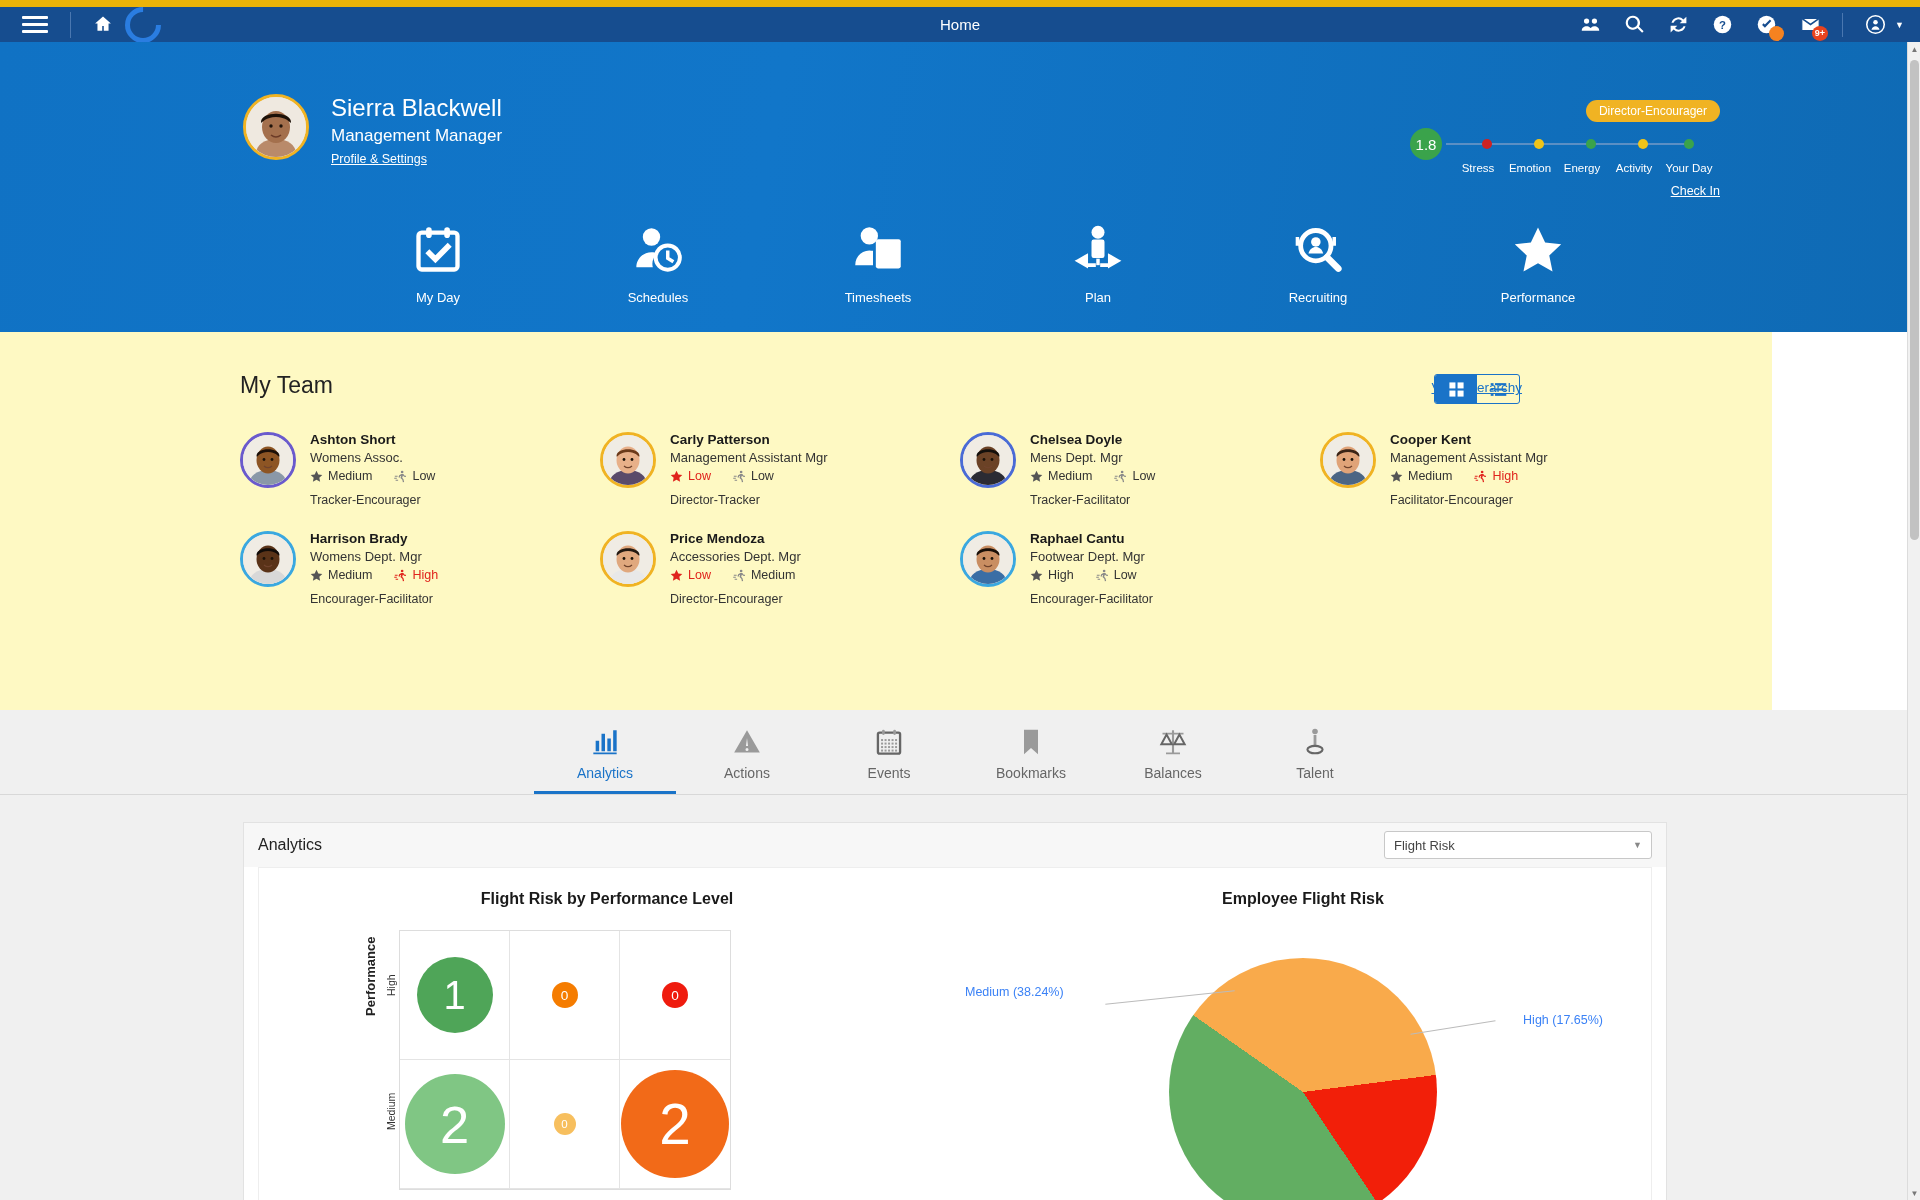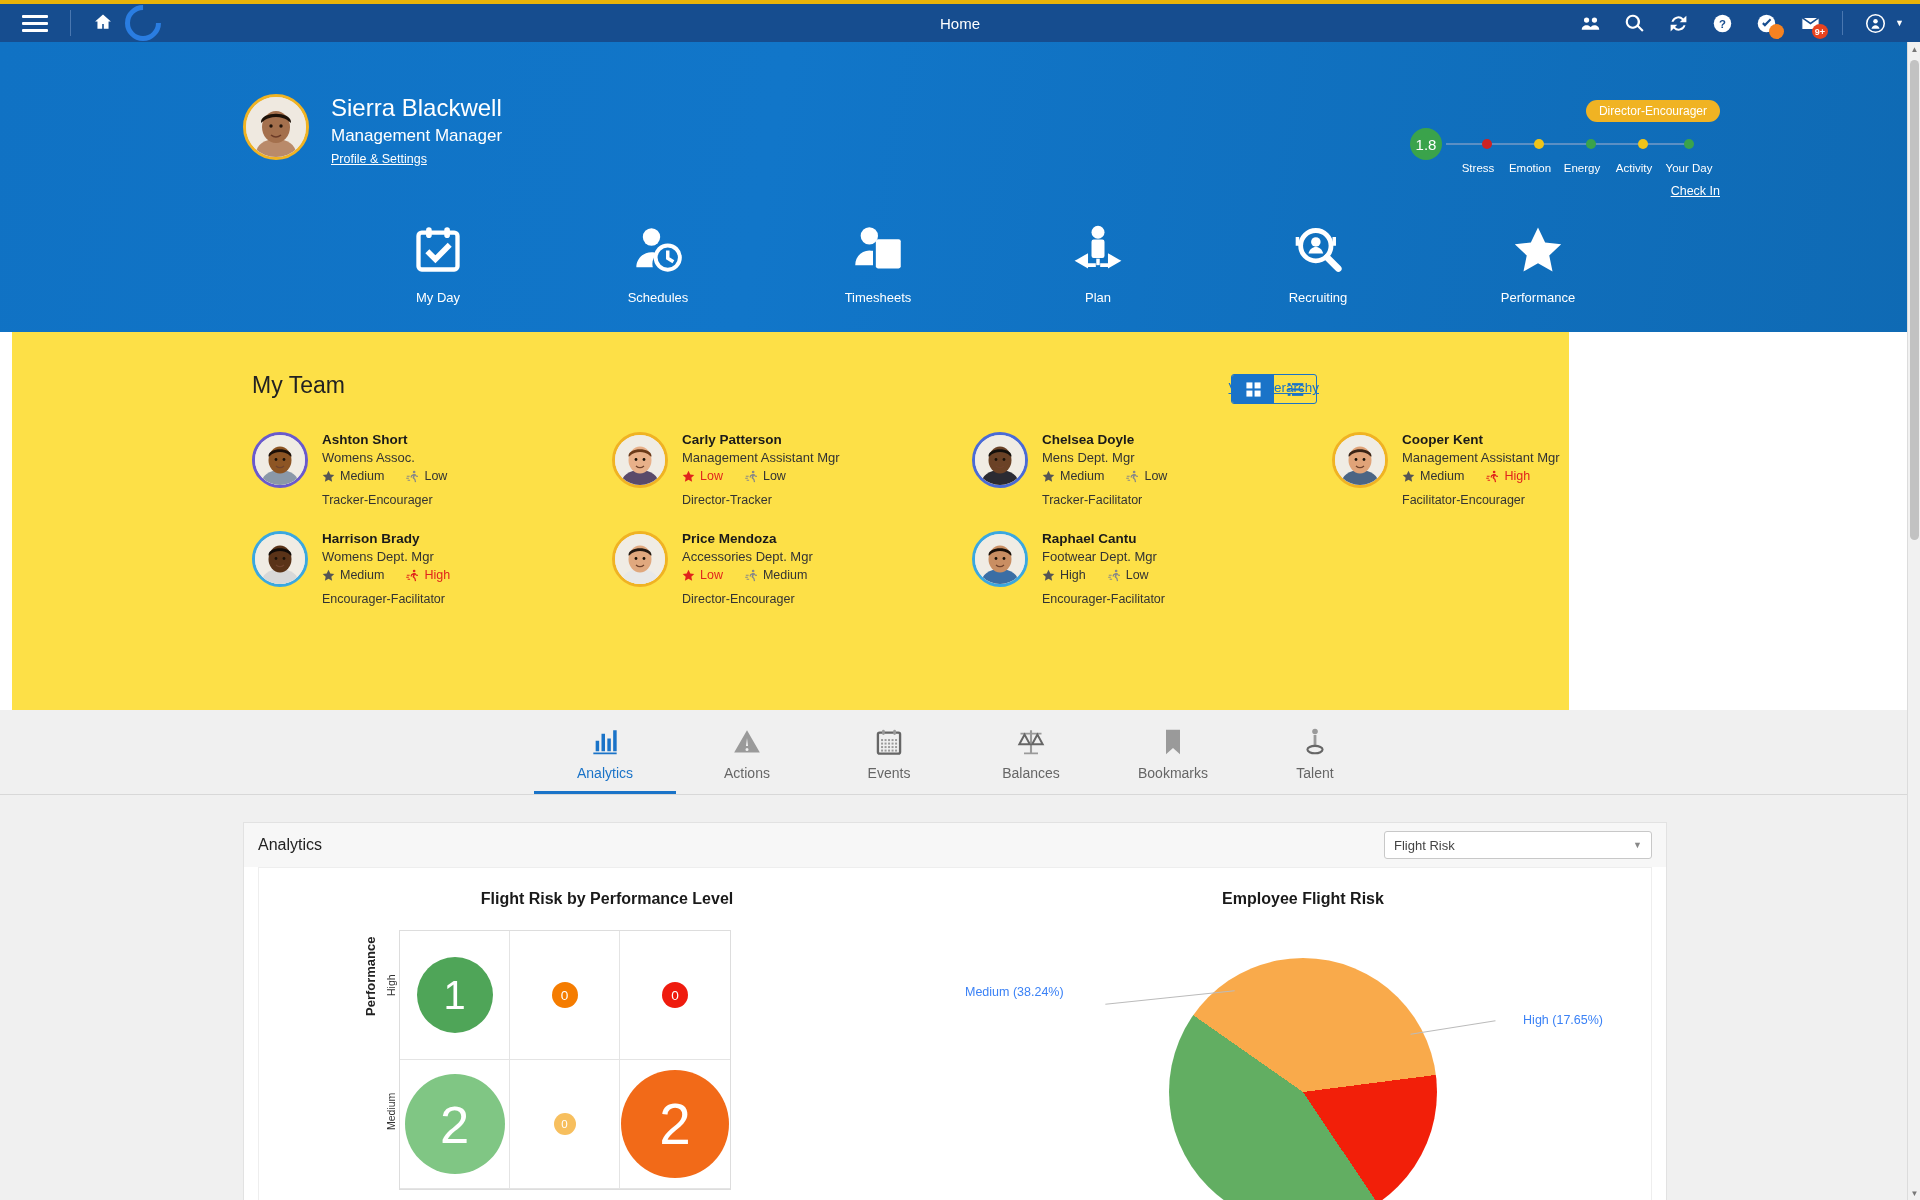--- a/index.html
+++ b/index.html
@@ -7,21 +7,21 @@
     width: 1920px; height: 1200px;
     font-family: "Liberation Sans", sans-serif;
     background: #ffffff; overflow: hidden;
   }
   .page { position: relative; width: 1920px; height: 1200px; overflow: hidden; background:#fff; }
 
   
   .topbar {
     position: absolute; top: 0; left: 0; width: 1920px; height: 42px;
     background: #164d8f; display: flex; align-items: center;
-    border-top: 4px solid #eab308;
+    border-top: 7px solid #eab308;
   }
   .topbar .hamburger { width: 26px; margin-left: 22px; cursor: pointer; }
   .topbar .hamburger span { display:block; height:3px; background:#fff; margin:4px 0; border-radius:1px; }
   .topbar .divider { width:1px; height:26px; background:#4a77b0; margin-left:22px; }
   .home-ic { margin-left: 22px; color:#fff; font-size:19px; line-height:1; }
   .logo-c {
     margin-left: 12px; width: 36px; height: 36px; position: relative;
   }
   .logo-c::after{
     content:''; position:absolute; inset:0;
@@ -80,21 +80,21 @@
   
   .navrow { position:absolute; top:182px; left:0; width:1920px; display:flex; padding: 0 300px; margin-left: 28px; }
   .navitem { flex:1; display:flex; flex-direction:column; align-items:center; color:#fff; cursor:pointer; }
   .navitem svg { height:52px; width:54px; fill:#fff; }
   .navitem .nlbl { margin-top:14px; font-size:13px; }
   .edit-row { position:absolute; right:196px; top:310px; display:flex; align-items:center; gap:8px; color:#fff; cursor:pointer; }
   .edit-row svg { width:16px; height:16px; fill:#fff; }
   .edit-row span { font-size:13px; text-decoration:underline; }
 
   
-  .team { position:absolute; top:332px; left:12px; width:1557px; height:378px; background:#fde047; }
+  .team { position:absolute; top:332px; left:0; width:1772px; height:378px; background:#fef9c3; }
   .team-title { position:absolute; left:240px; top:40px; font-size:23px; color:#222; }
   .view-hier { position:absolute; right:250px; top:48px; font-size:13.5px; color:#1a73c8;
                text-decoration:underline; cursor:pointer; }
   .toggle { position:absolute; right:252px; top:-1px; display:flex; border:1px solid #1a73c8;
             border-radius:3px; overflow:hidden; }
   .tg { width:42px; height:28px; display:flex; align-items:center; justify-content:center; cursor:pointer; }
   .tg.on { background:#1a73c8; }
   .tg svg { width:17px; height:17px; }
   .tg.on svg { fill:#fff; }
   .tg.off svg { fill:#1a73c8; }
@@ -621,30 +621,30 @@
               <rect x="8.2" y="18.5" width="1.7" height="1.7"></rect>
               <rect x="11.2" y="18.5" width="1.7" height="1.7"></rect>
               <rect x="14.2" y="18.5" width="1.7" height="1.7"></rect>
               <rect x="17.2" y="18.5" width="1.7" height="1.7"></rect>
             </g>
           </svg>
                  <div class="tlbl">Events</div>
         </div>
         <div class="tab">
           <svg viewBox="0 0 24 24">
+            <path d="M6 1.5h12v21l-6-5.4-6 5.4z"></path>
+          </svg>
+                 <div class="tlbl">Bookmarks</div>
+        </div>
+        <div class="tab">
+          <svg viewBox="0 0 24 24">
             <path d="M11.1 2h1.8v19h-1.8zM6 21h12v1.6H6zM3 4h18v1.6H3z"></path>
             <path d="M6.5 5.6L2 14h9zM17.5 5.6L13 14h9z" fill="none" stroke="currentColor" stroke-width="1.7"></path>
           </svg>
                  <div class="tlbl">Balances</div>
-        </div>
-        <div class="tab">
-          <svg viewBox="0 0 24 24">
-            <path d="M6 1.5h12v21l-6-5.4-6 5.4z"></path>
-          </svg>
-                 <div class="tlbl">Bookmarks</div>
         </div>
         <div class="tab">
           <svg viewBox="0 0 24 24">
             <circle cx="12" cy="3" r="2.4"></circle>
             <rect x="10.8" y="6" width="2.4" height="10"></rect>
             <ellipse cx="12" cy="18.5" rx="6.5" ry="3.2" fill="none" stroke="currentColor" stroke-width="1.8"></ellipse>
           </svg>
                  <div class="tlbl">Talent</div>
         </div>
       </div>

